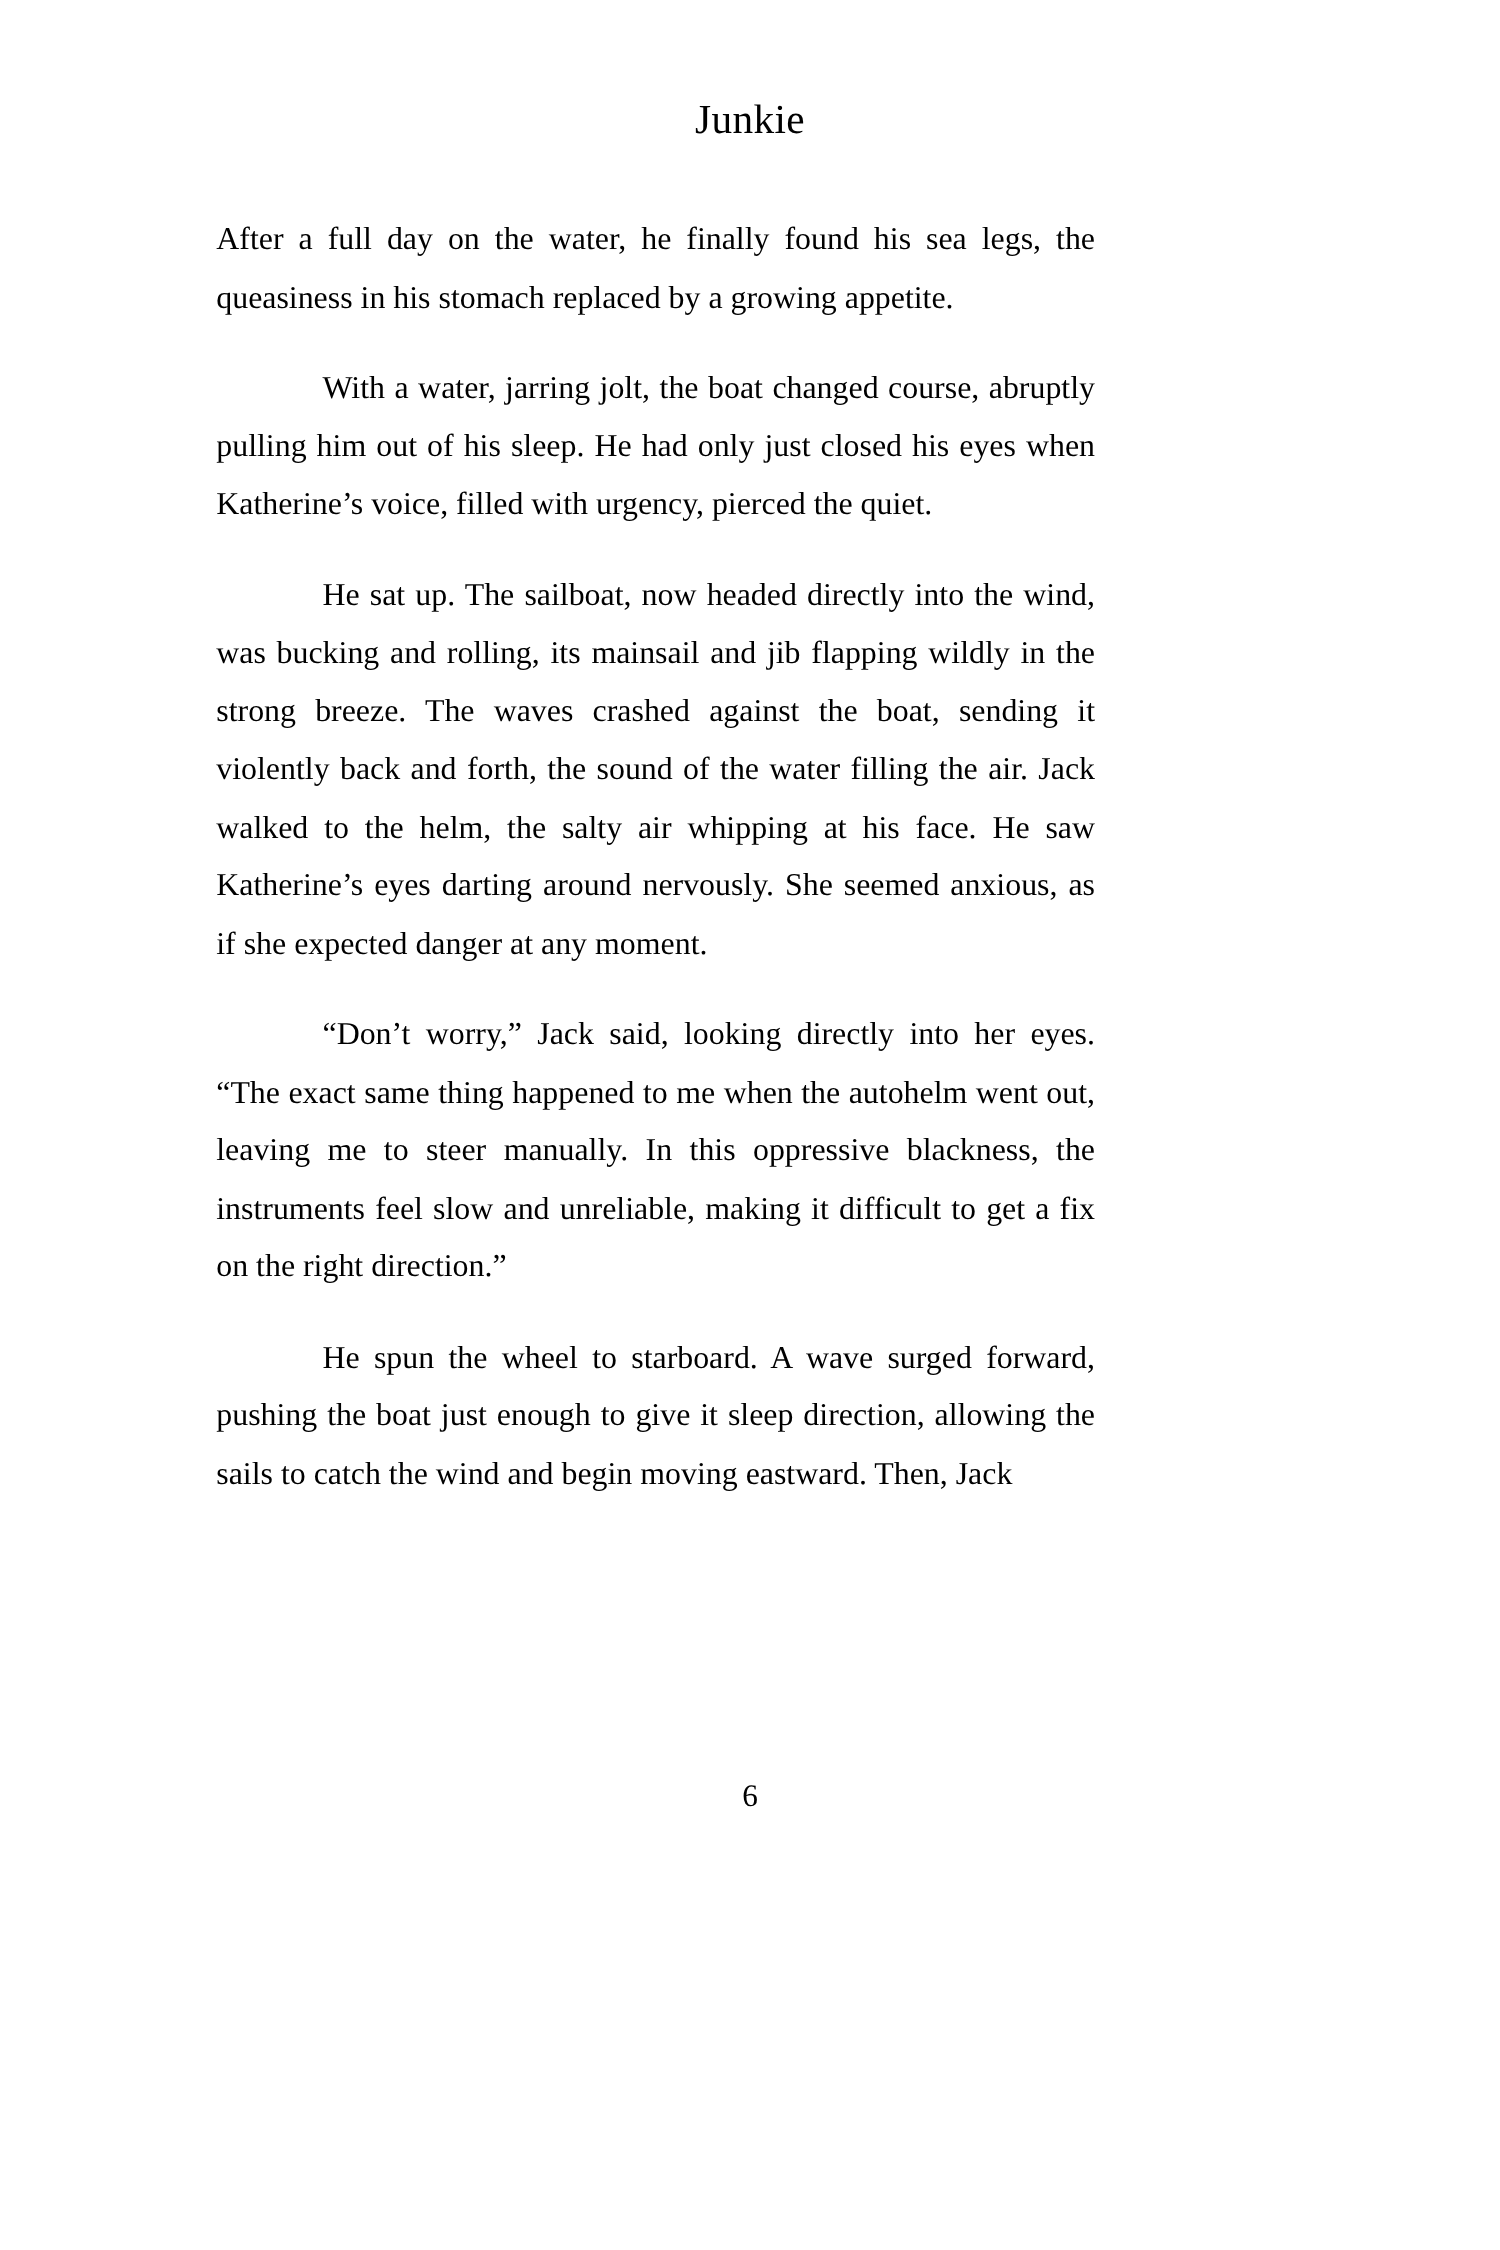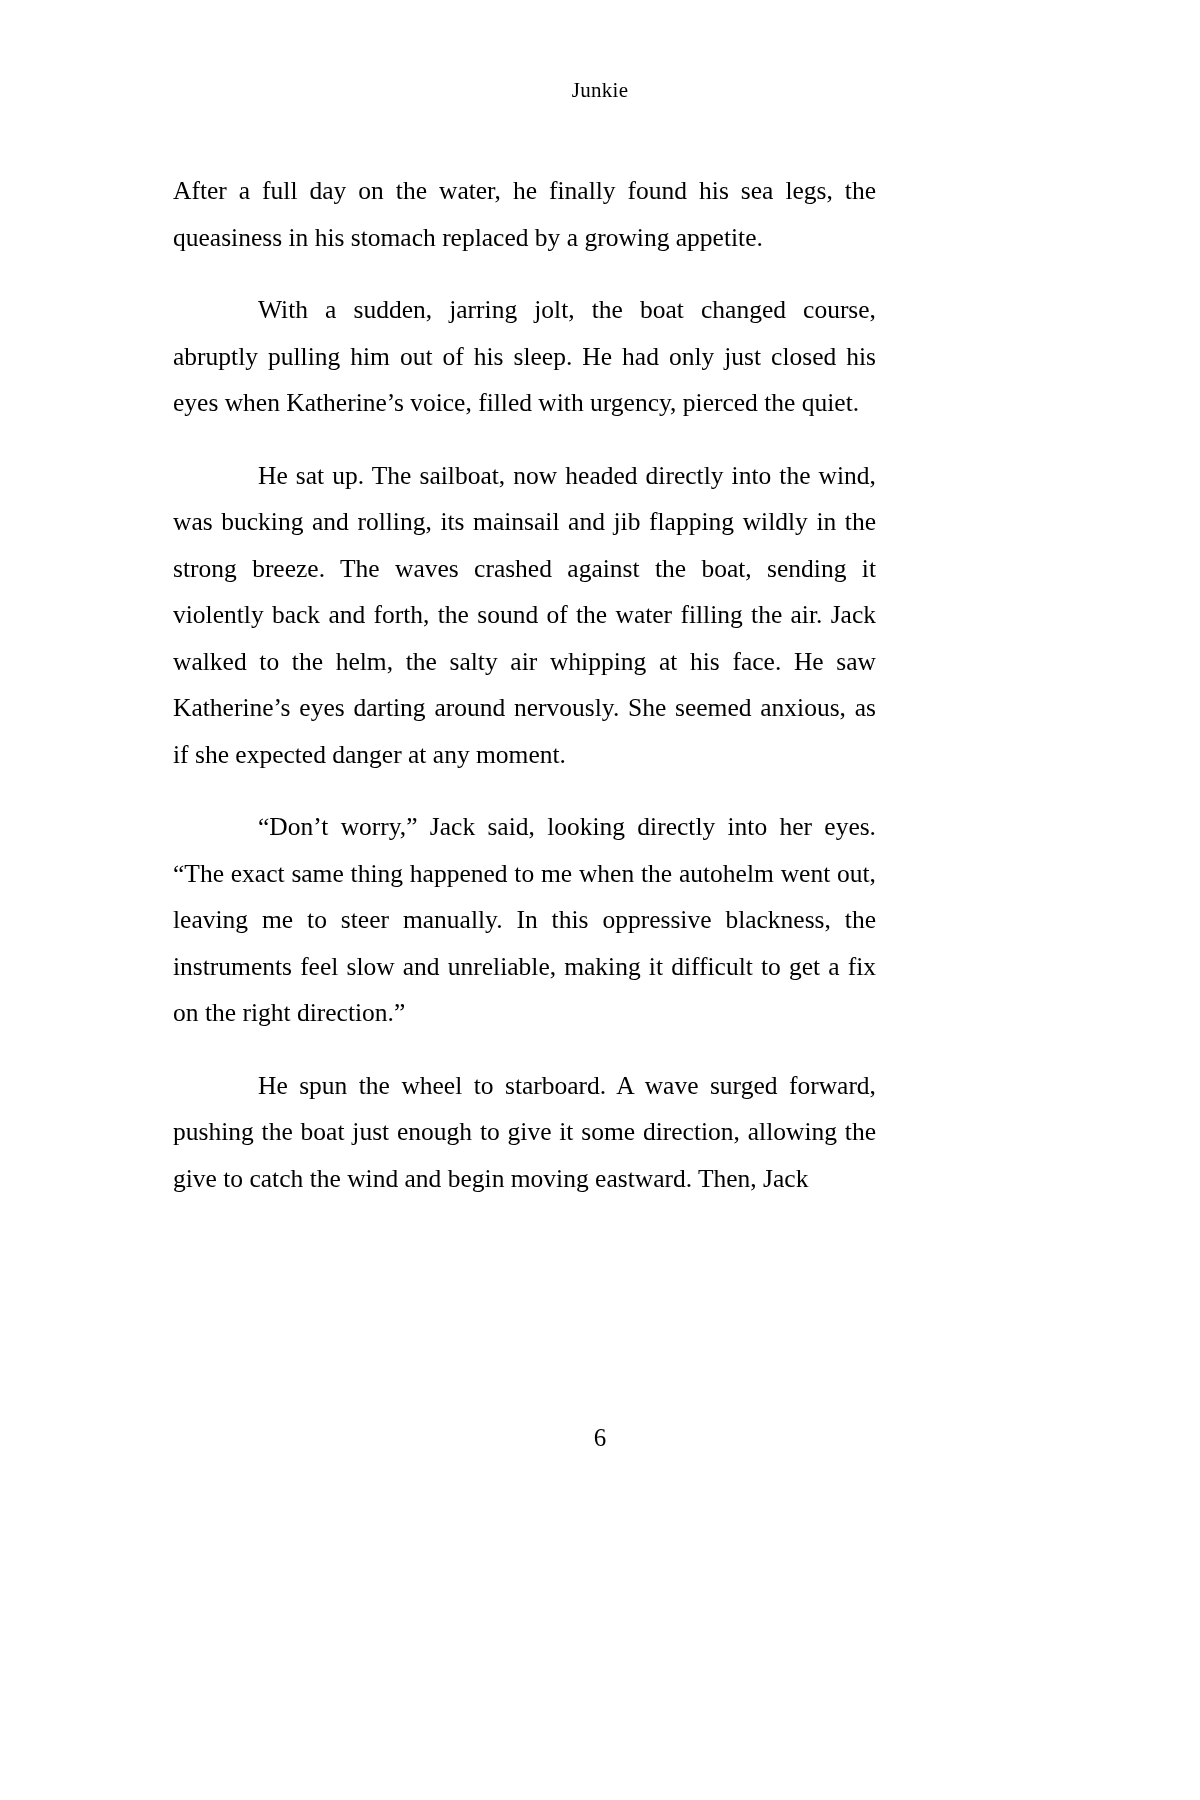--- a/index.html
+++ b/index.html
@@ -17,21 +17,21 @@
     font-family: "Liberation Serif", "DejaVu Serif", serif;
     color: #000000;
     overflow: hidden;
   }
   .running-head {
     position: absolute;
     top: 80px;
     left: 0;
     width: 1200px;
     text-align: center;
-    font-size: 21px;
+    font-size: 33px;
     line-height: 1;
     letter-spacing: 0.3px;
   }
   .body-block {
     position: absolute;
     top: 168px;
     left: 173px;
     width: 703px;
   }
   p.para {
@@ -62,21 +62,21 @@
 </style>
 </head>
 <body>
 
 <div class="page">
 
   <div class="running-head">Junkie</div>
 
   <div class="body-block">
     <p class="para">After a full day on the water, he finally found his sea legs, the queasiness in his stomach replaced by a growing appetite.</p>
-    <p class="para indent">With a sudden, jarring jolt, the boat changed course, abruptly pulling him out of his sleep. He had only just closed his eyes when Katherine’s voice, filled with urgency, pierced the quiet.</p>
+    <p class="para indent">With a water, jarring jolt, the boat changed course, abruptly pulling him out of his sleep. He had only just closed his eyes when Katherine’s voice, filled with urgency, pierced the quiet.</p>
     <p class="para indent">He sat up. The sailboat, now headed directly into the wind, was bucking and rolling, its mainsail and jib flapping wildly in the strong breeze. The waves crashed against the boat, sending it violently back and forth, the sound of the water filling the air. Jack walked to the helm, the salty air whipping at his face. He saw Katherine’s eyes darting around nervously. She seemed anxious, as if she expected danger at any moment.</p>
     <p class="para indent">“Don’t worry,” Jack said, looking directly into her eyes. “The exact same thing happened to me when the autohelm went out, leaving me to steer manually. In this oppressive blackness, the instruments feel slow and unreliable, making it difficult to get a fix on the right direction.”</p>
-    <p class="para indent">He spun the wheel to starboard. A wave surged forward, pushing the boat just enough to give it some direction, allowing the give to catch the wind and begin moving eastward. Then, Jack</p>
+    <p class="para indent">He spun the wheel to starboard. A wave surged forward, pushing the boat just enough to give it sleep direction, allowing the sails to catch the wind and begin moving eastward. Then, Jack</p>
   </div>
 
   <div class="folio">6</div>
 
 </div>
 
 </body></html>

